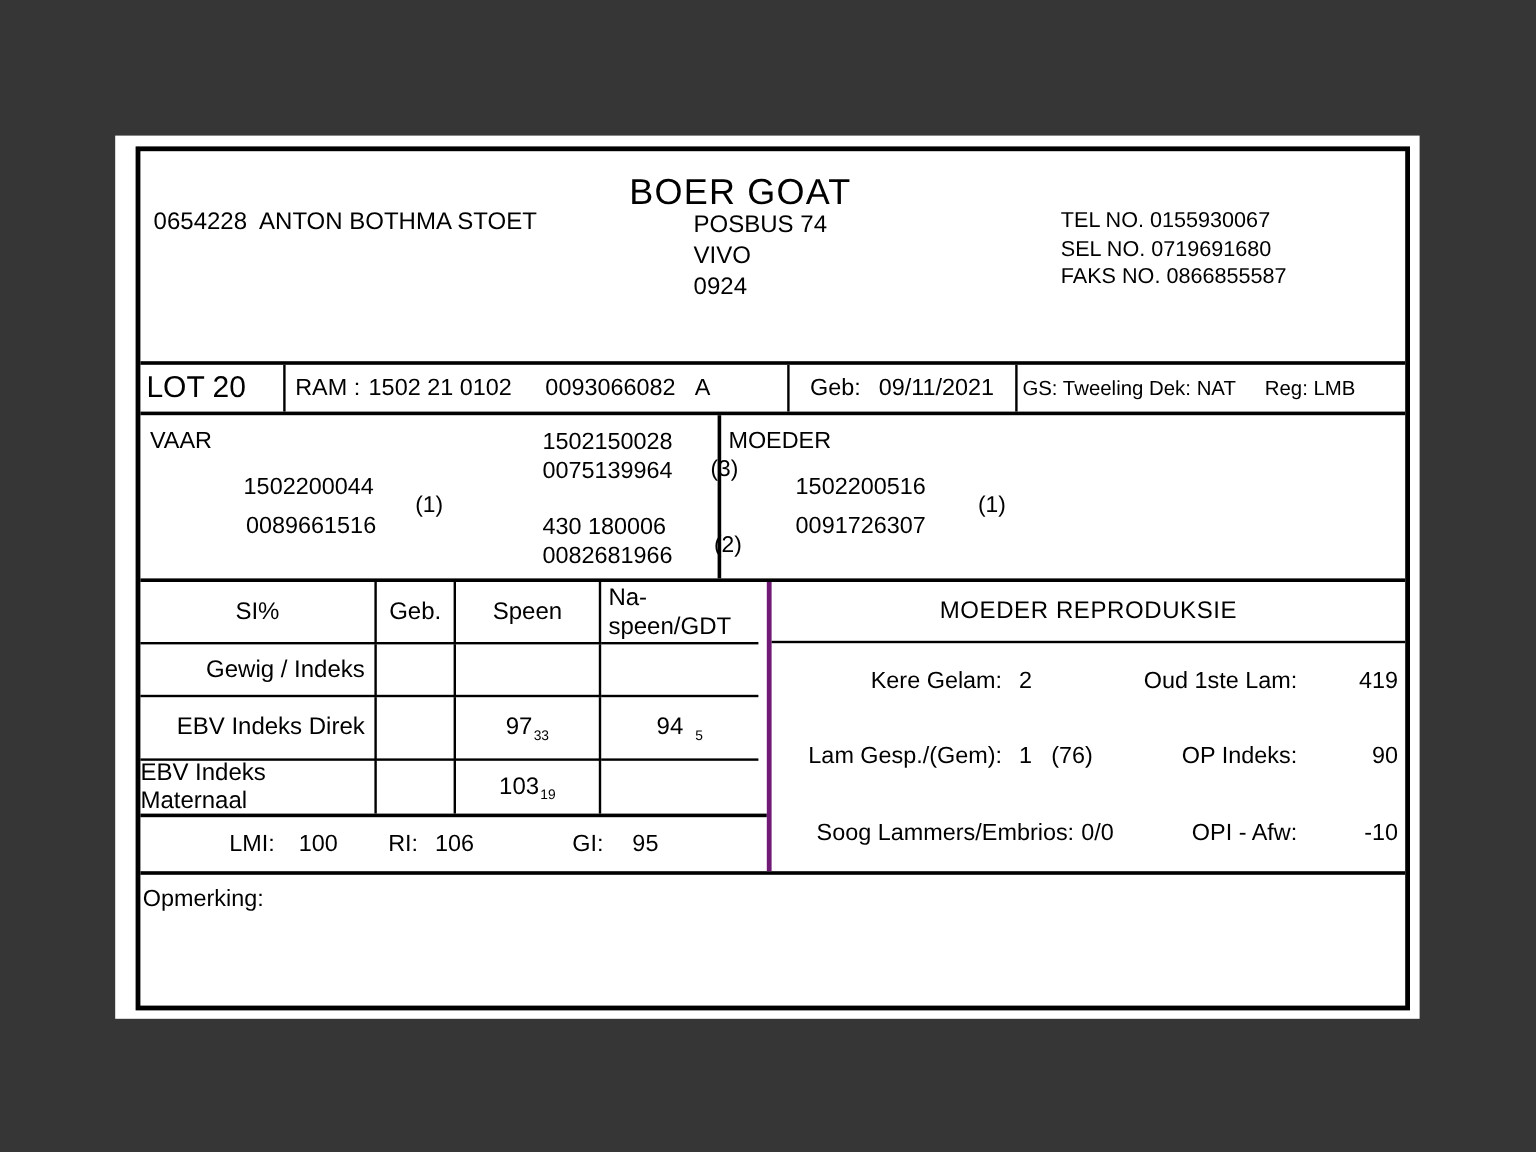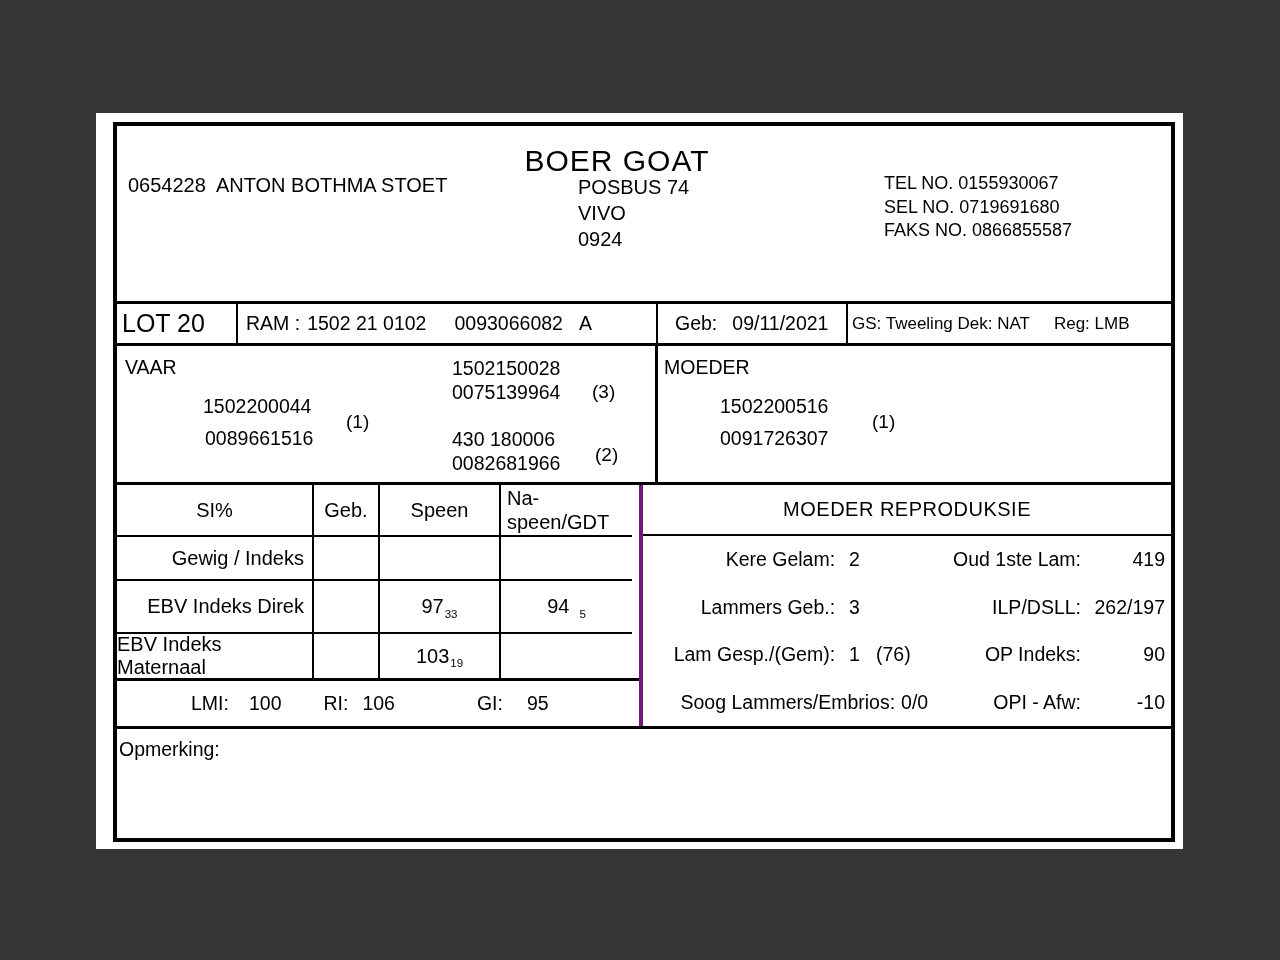--- a/index.html
+++ b/index.html
@@ -24,21 +24,21 @@
   .lc2 .ram-id { margin-left:7px; }
   .lc2 .ram-reg { margin-left:28px; }
   .lc2 .ram-suffix { margin-left:16px; }
   .lc3 { width:190px; border-right:2px solid #000; font-size:19.5px; padding-left:17px; }
   .lc3 .val { margin-left:15px; }
   .lc4 { flex:1; font-size:17px; padding-left:4px; }
   .lc4 .reg2 { margin-left:24px; }
 
   
   .pedigree { height:136px; display:flex; }
-  .ped-left { width:541px; border-right:3px solid #000; position:relative; font-size:19.5px; }
+  .ped-left { width:484px; border-right:3px solid #000; position:relative; font-size:19.5px; }
   .ped-right { flex:1; position:relative; font-size:19.5px; }
   .ped abs, .pos { position:absolute; white-space:nowrap; }
   .pos { position:absolute; white-space:nowrap; }
 
   
   .main { height:247px; border-top:3px solid #000; border-bottom:3px solid #000; display:flex; }
   .left-col { width:541px; display:flex; flex-direction:column; }
 
   .si-table { height:196px; border-bottom:3px solid #000; display:flex; flex-direction:column; }
   .trow { display:flex; }
@@ -194,26 +194,20 @@
       <div class="repro-box">
         <div class="repro-title">MOEDER REPRODUKSIE</div>
         <div class="repro-rows">
           <div class="repro-row">
             <span class="k1">Kere Gelam:</span>
             <span class="v1">2</span>
             <span class="k2">Oud 1ste Lam:</span>
             <span class="v2">419</span>
           </div>
           <div class="repro-row">
-            <span class="k1">Lammers Geb.:</span>
-            <span class="v1">3</span>
-            <span class="k2">ILP/DSLL:</span>
-            <span class="v2">262/197</span>
-          </div>
-          <div class="repro-row">
             <span class="k1">Lam Gesp./(Gem):</span>
             <span class="v1"><span>1</span><span class="v1b">(76)</span></span>
             <span class="k2">OP Indeks:</span>
             <span class="v2">90</span>
           </div>
           <div class="repro-row wide">
             <span class="k1">Soog Lammers/Embrios:</span>
             <span class="v1">0/0</span>
             <span class="k2">OPI - Afw:</span>
             <span class="v2">-10</span>

